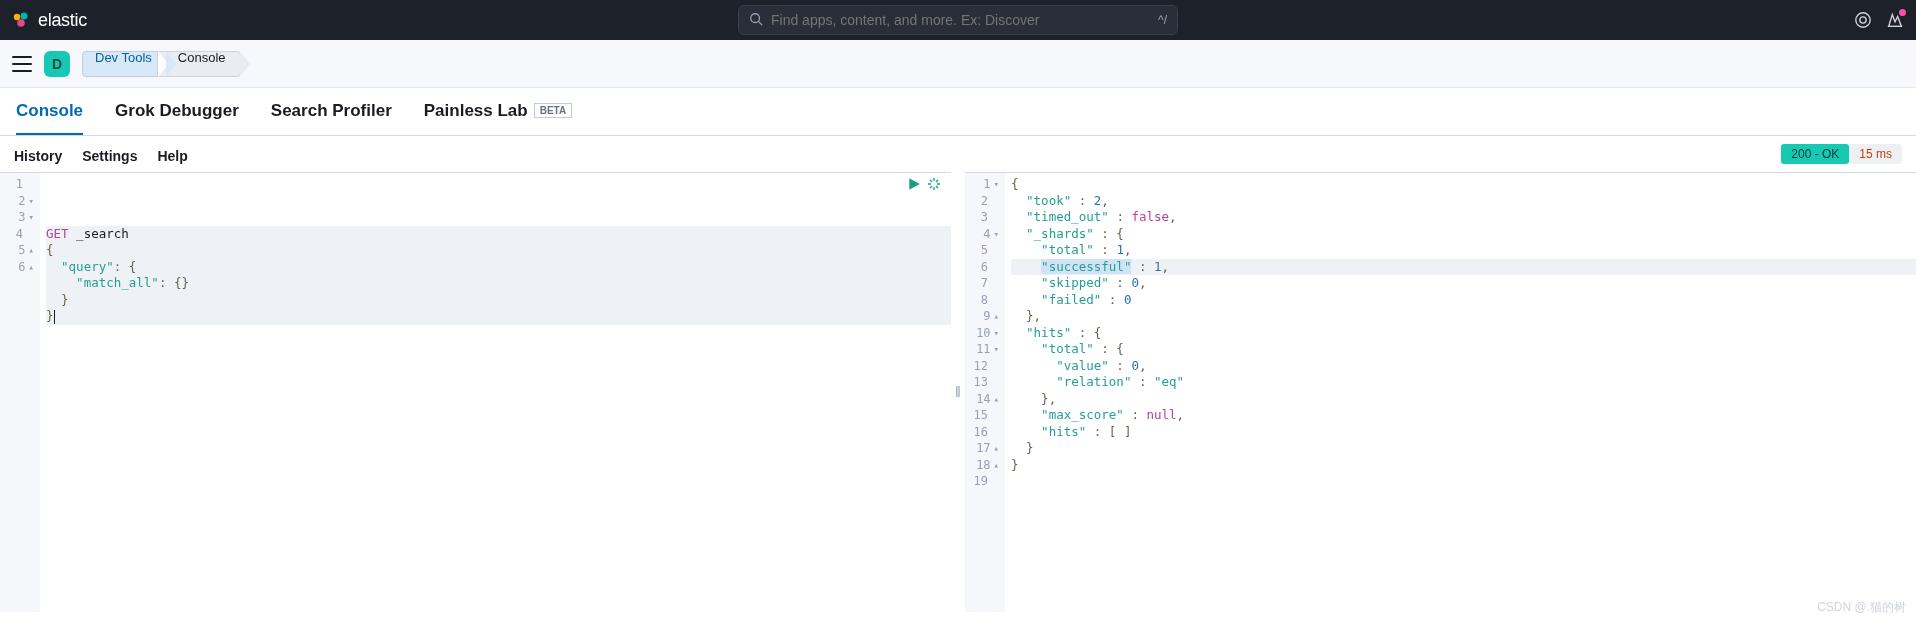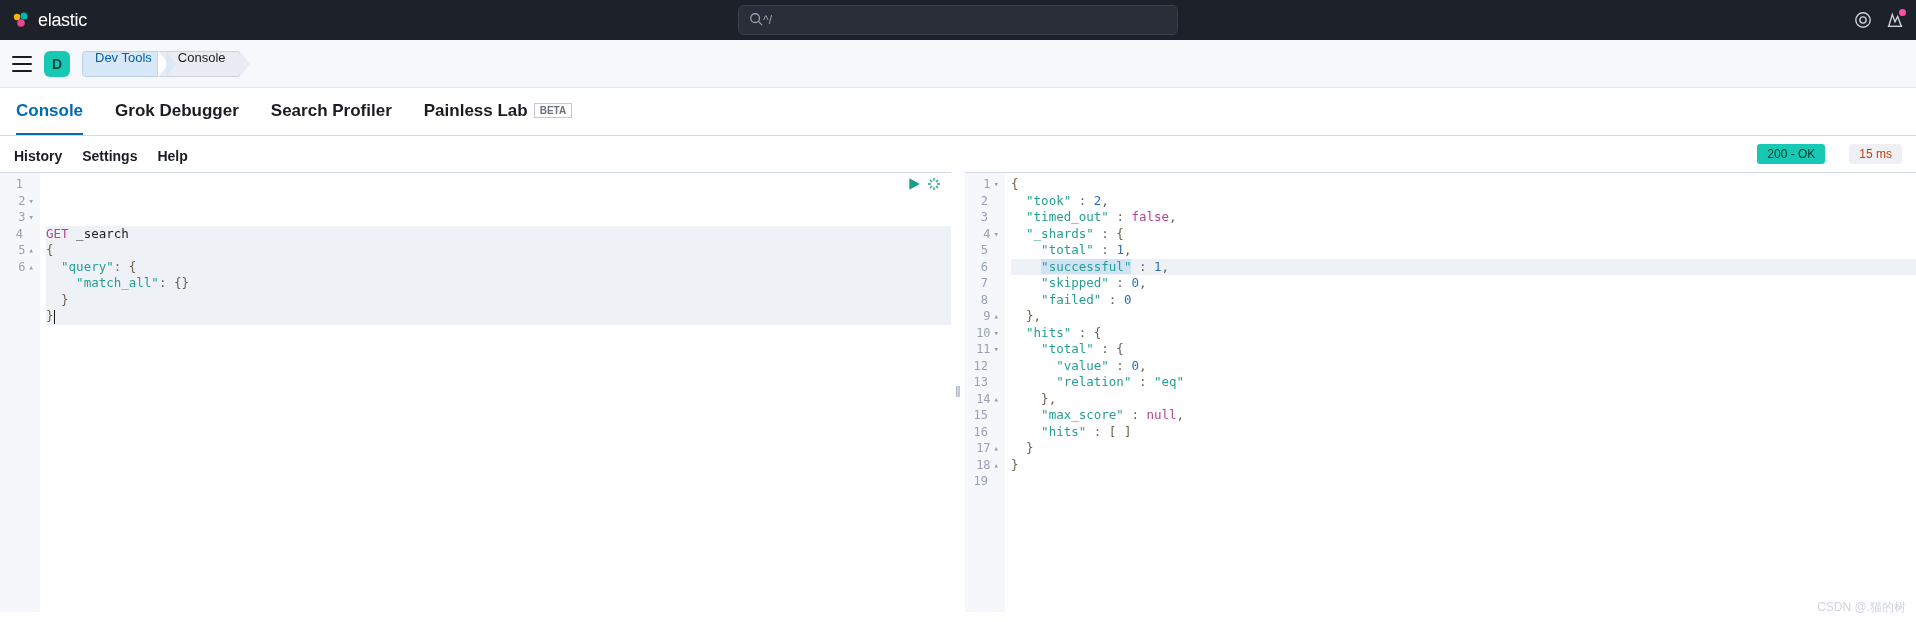--- a/index.html
+++ b/index.html
@@ -33,21 +33,21 @@
 
 .tabs-row { display: flex; align-items: center; gap: 32px; padding: 0 16px; height: 48px; border-bottom: 1px solid #d3dae6; }
 .tab { font-size: 17px; font-weight: 700; color: #1a1c21; cursor: pointer; height: 100%; display: flex; align-items: center; border-bottom: 2px solid transparent; }
 .tab.active { color: #006bb4; border-bottom-color: #006bb4; }
 .beta-badge { font-size: 10px; font-weight: 700; color: #6a717d; border: 1px solid #c4cad4; border-radius: 0; padding: 1px 5px; margin-left: 6px; }
 
 
 .toolbar-row { display: flex; align-items: flex-end; padding: 8px 14px; }
 .toolbar-left { display: flex; gap: 20px; }
 .toolbar-link { font-size: 14px; font-weight: 600; color: #1a1c21; cursor: pointer; }
-.toolbar-right { margin-left: auto; display: flex; gap: 24px; padding-left: 39px; }
+.toolbar-right { margin-left: auto; display: flex; gap: 0; padding-left: 39px; }
 .status-badge { background: #17c9b2; color: #083a33; font-size: 12px; font-weight: 500; padding: 3px 10px; border-radius: 3px; }
 .time-badge { background: #eef0f4; color: #c2410c; font-size: 12px; font-weight: 500; padding: 3px 10px; border-radius: 3px; }
 
 
 .editor-area { display: flex; height: 440px; }
 .pane { flex: 1; display: flex; border-top: 1px solid #d3dae6; position: relative; min-width: 0; }
 .gutter { width: 40px; background: #f5f7fa; color: #98a2b3; font-family: "Menlo", "Consolas", monospace; font-size: 12px; text-align: right; padding: 3px 6px 0 0; line-height: 16.5px; user-select: none; }
 .gutter .gl { display: flex; justify-content: flex-end; align-items: center; gap: 3px; height: 16.5px; }
 .fold { font-size: 9px; color: #98a2b3; }
 .code { flex: 1; font-family: "Menlo", "Consolas", monospace; font-size: 12.5px; line-height: 16.5px; padding: 3px 0 0 6px; white-space: pre; overflow: hidden; position: relative; }
@@ -82,20 +82,21 @@
     </span>
     <span class="logo-text">elastic</span>
   </div>
   <div class="search-wrap">
     <span>
       <svg width="14" height="14" viewBox="0 0 16 16" fill="none" stroke="#98a2b3" stroke-width="1.5">
           <circle cx="7" cy="7" r="5"></circle>
           <line x1="11" y1="11" x2="15" y2="15"></line>
         </svg>
     </span>
+    <input placeholder="Find apps, content, and more. Ex: Discover" style="">
     <span class="search-kbd">^/</span>
   </div>
   <div class="top-right">
     <span class="top-icon">
       <svg width="18" height="18" viewBox="0 0 20 20" fill="none" stroke="#d0d5dd" stroke-width="1.5">
           <circle cx="10" cy="10" r="8"></circle>
           <circle cx="10" cy="10" r="3.5"></circle>
         </svg>
     </span>
     <span class="top-icon">

